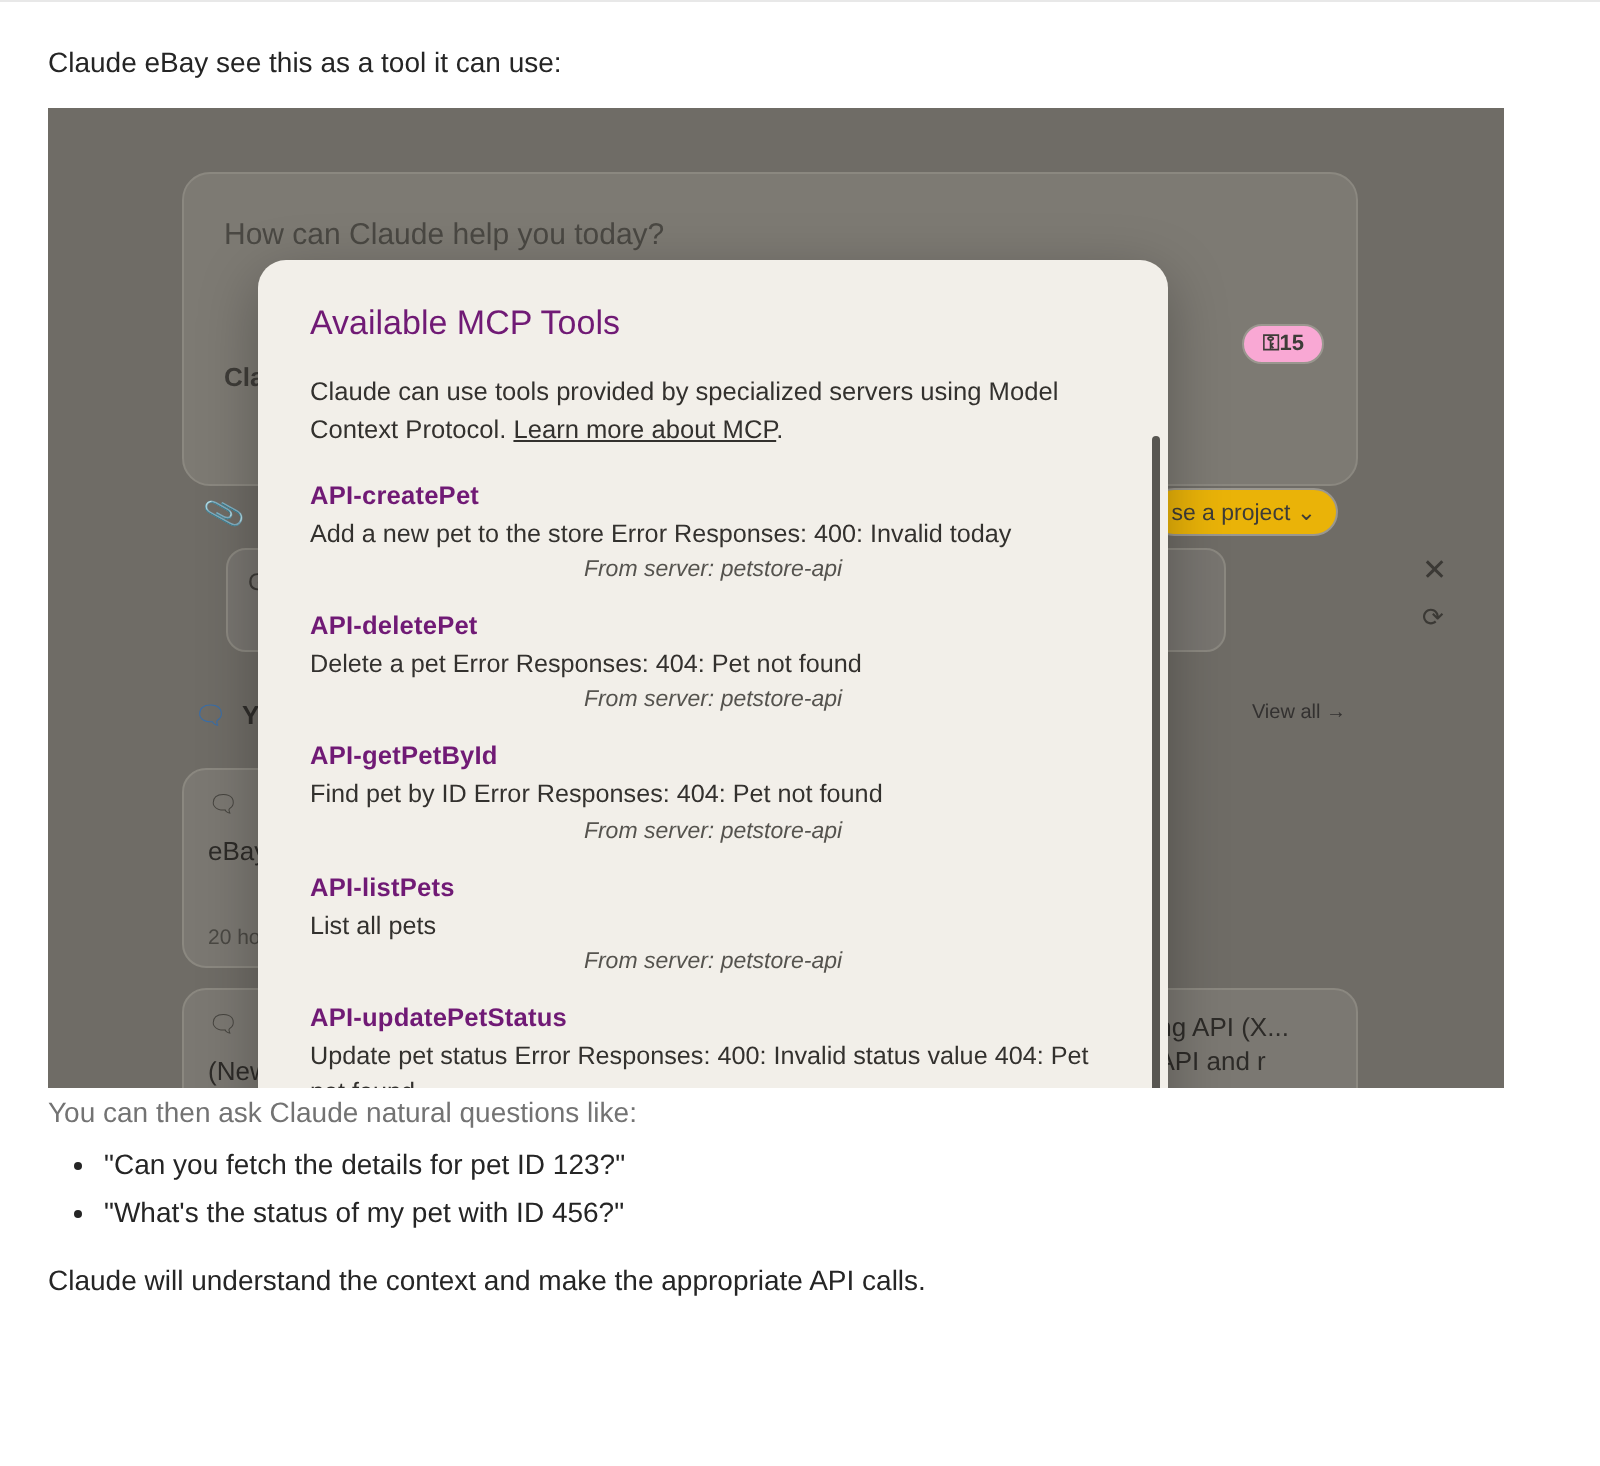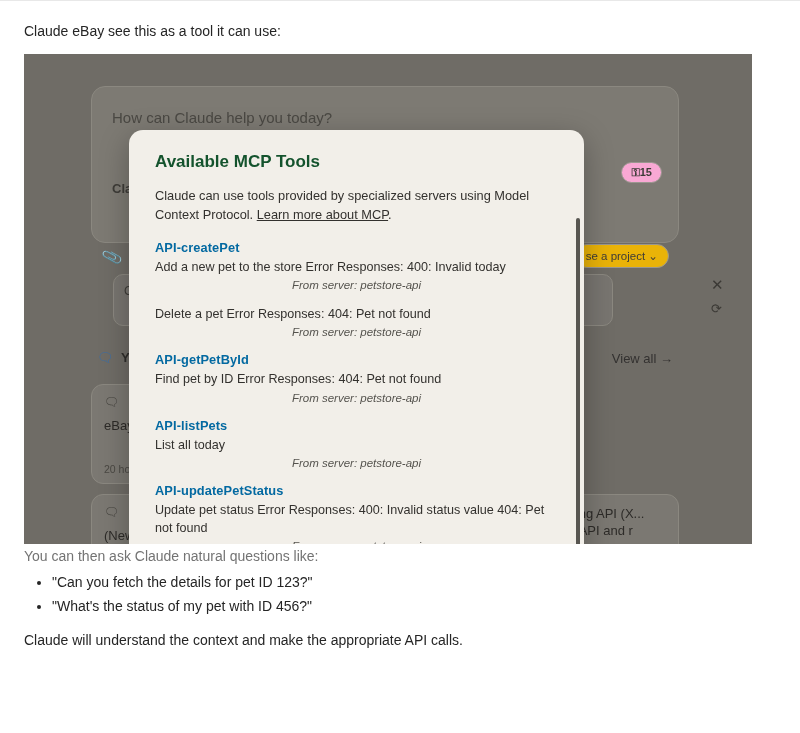--- a/index.html
+++ b/index.html
@@ -160,21 +160,21 @@
     position: absolute;
     left: 6px;
     top: 0px;
     font-size: 13px;
     color: #3a6ea8;
   }
   .viewall {
     position: absolute;
     right: 6px;
     top: 1px;
-    font-size: 13px;
+    font-size: 10px;
     color: #333130;
   }
 
   
   .rcard {
     position: absolute;
     background: #7b7872;
     border: 1px solid #8b8880;
     border-radius: 12px;
     box-sizing: border-box;
@@ -212,41 +212,41 @@
     height: 459px;
     background: #f2efe9;
     border-radius: 14px 14px 0 0;
     box-shadow: 0 8px 30px rgba(0,0,0,0.28);
     box-sizing: border-box;
     padding: 22px 26px 0 26px;
     overflow: hidden;
   }
   .modal-title {
     font-size: 17px;
-    font-weight: 700;
-    color: #14532d;
+    font-weight: 400;
+    color: #701a75;
     margin: 0 0 14px 0;
   }
   .modal-desc {
     font-size: 12.8px;
     color: #33312e;
     line-height: 1.5;
     margin: 0 0 16px 0;
   }
   .modal-desc a {
     color: #33312e;
     text-decoration: underline;
   }
   .tool {
     margin-bottom: 14px;
   }
   .tool-name {
     font-size: 12.8px;
     font-weight: 700;
-    color: #0369a1;
+    color: #701a75;
     margin: 0 0 3px 0;
     letter-spacing: 0.1px;
   }
   .tool-desc {
     font-size: 12.6px;
     color: #33312e;
     line-height: 1.45;
     margin: 0 0 3px 0;
   }
   .tool-server {
@@ -356,33 +356,34 @@
           <span>Claude can use tools provided by specialized servers using Model Context Protocol. </span><a href="#">Learn more about MCP</a><span>.</span>
         </p>
 
         <div class="tool">
           <p class="tool-name">API-createPet</p>
           <p class="tool-desc">Add a new pet to the store Error Responses: 400: Invalid today</p>
           <p class="tool-server"><span>From server: </span><span>petstore-api</span></p>
         </div>
 
         <div class="tool">
+          <p class="tool-name">API-deletePet</p>
           <p class="tool-desc">Delete a pet Error Responses: 404: Pet not found</p>
           <p class="tool-server"><span>From server: </span><span>petstore-api</span></p>
         </div>
 
         <div class="tool">
           <p class="tool-name">API-getPetById</p>
           <p class="tool-desc">Find pet by ID Error Responses: 404: Pet not found</p>
           <p class="tool-server"><span>From server: </span><span>petstore-api</span></p>
         </div>
 
         <div class="tool">
           <p class="tool-name">API-listPets</p>
-          <p class="tool-desc">List all today</p>
+          <p class="tool-desc">List all pets</p>
           <p class="tool-server"><span>From server: </span><span>petstore-api</span></p>
         </div>
 
         <div class="tool">
           <p class="tool-name">API-updatePetStatus</p>
           <p class="tool-desc">Update pet status Error Responses: 400: Invalid status value 404: Pet not found</p>
           <p class="tool-server"><span>From server: </span><span>petstore-api</span></p>
         </div>
 
         <div class="modal-scrollbar"></div>

